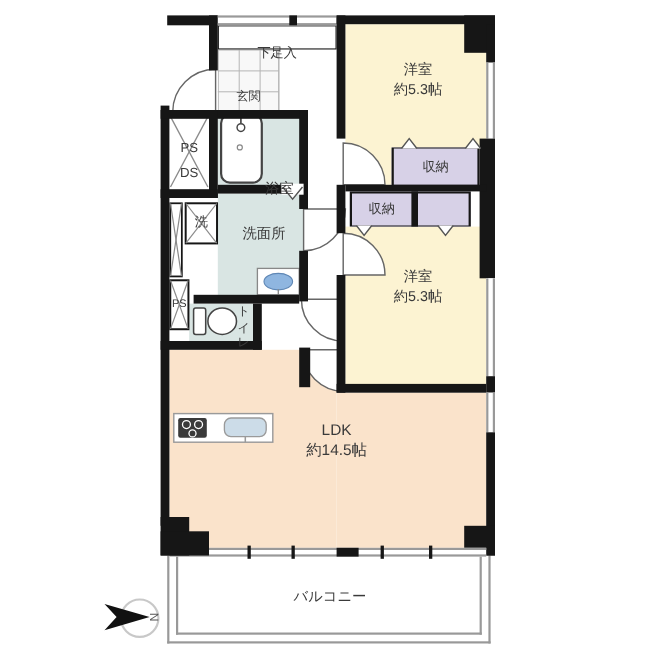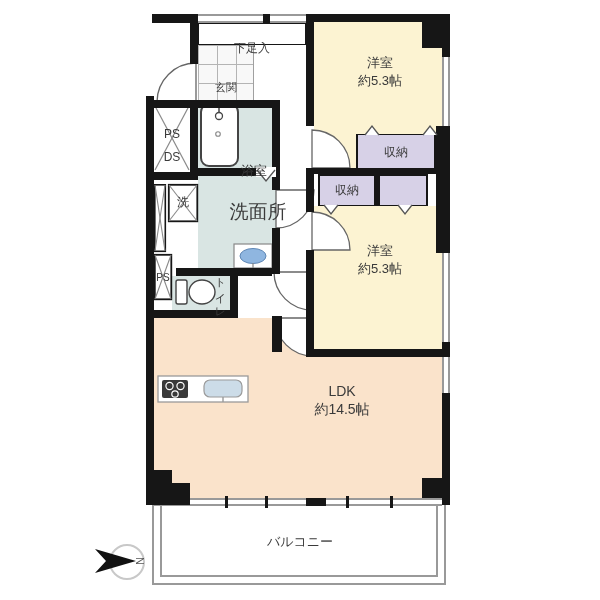--- a/index.html
+++ b/index.html
@@ -160,32 +160,32 @@
   </svg>
 
   <div class="lbl" style="left:252px;top:48px;font-size:12px;">下足入</div>
   <div class="lbl" style="left:226px;top:87px;font-size:11px;">玄関</div>
   <div class="lbl" style="left:172px;top:146px;font-size:12px;line-height:1.9;">
     <span>PS</span>
     <span>DS</span>
   </div>
   <div class="lbl" style="left:254px;top:147px;font-size:13px;margin-top:24px;">浴室</div>
   <div class="lbl" style="left:183px;top:202px;font-size:12px;">洗</div>
-  <div class="lbl" style="left:258px;top:212px;font-size:19px;">洗面所</div>
+  <div class="lbl" style="left:240px;top:212px;font-size:13px;">洗面所</div>
   <div class="lbl" style="left:163px;top:277px;font-size:10px;">PS</div>
   <div class="lbl vert" style="left:220px;top:292px;font-size:11px;">トイレ</div>
   <div class="lbl" style="left:396px;top:152px;font-size:12px;">収納</div>
   <div class="lbl" style="left:347px;top:190px;font-size:12px;">収納</div>
   <div class="lbl" style="left:380px;top:72px;font-size:13px;line-height:1.35;">
     <span>洋室</span>
     <span>約5.3帖</span>
   </div>
   <div class="lbl" style="left:380px;top:260px;font-size:13px;line-height:1.35;">
     <span>洋室</span>
     <span>約5.3帖</span>
   </div>
-  <div class="lbl" style="left:306px;top:400px;font-size:14px;line-height:1.3;margin-left:36px;">
+  <div class="lbl" style="left:306px;top:400px;font-size:14px;line-height:1.3;">
     <span>LDK</span>
     <span>約14.5帖</span>
   </div>
   <div class="lbl" style="left:300px;top:542px;font-size:13px;">バルコニー</div>
 
 </div>
 
 </body></html>

